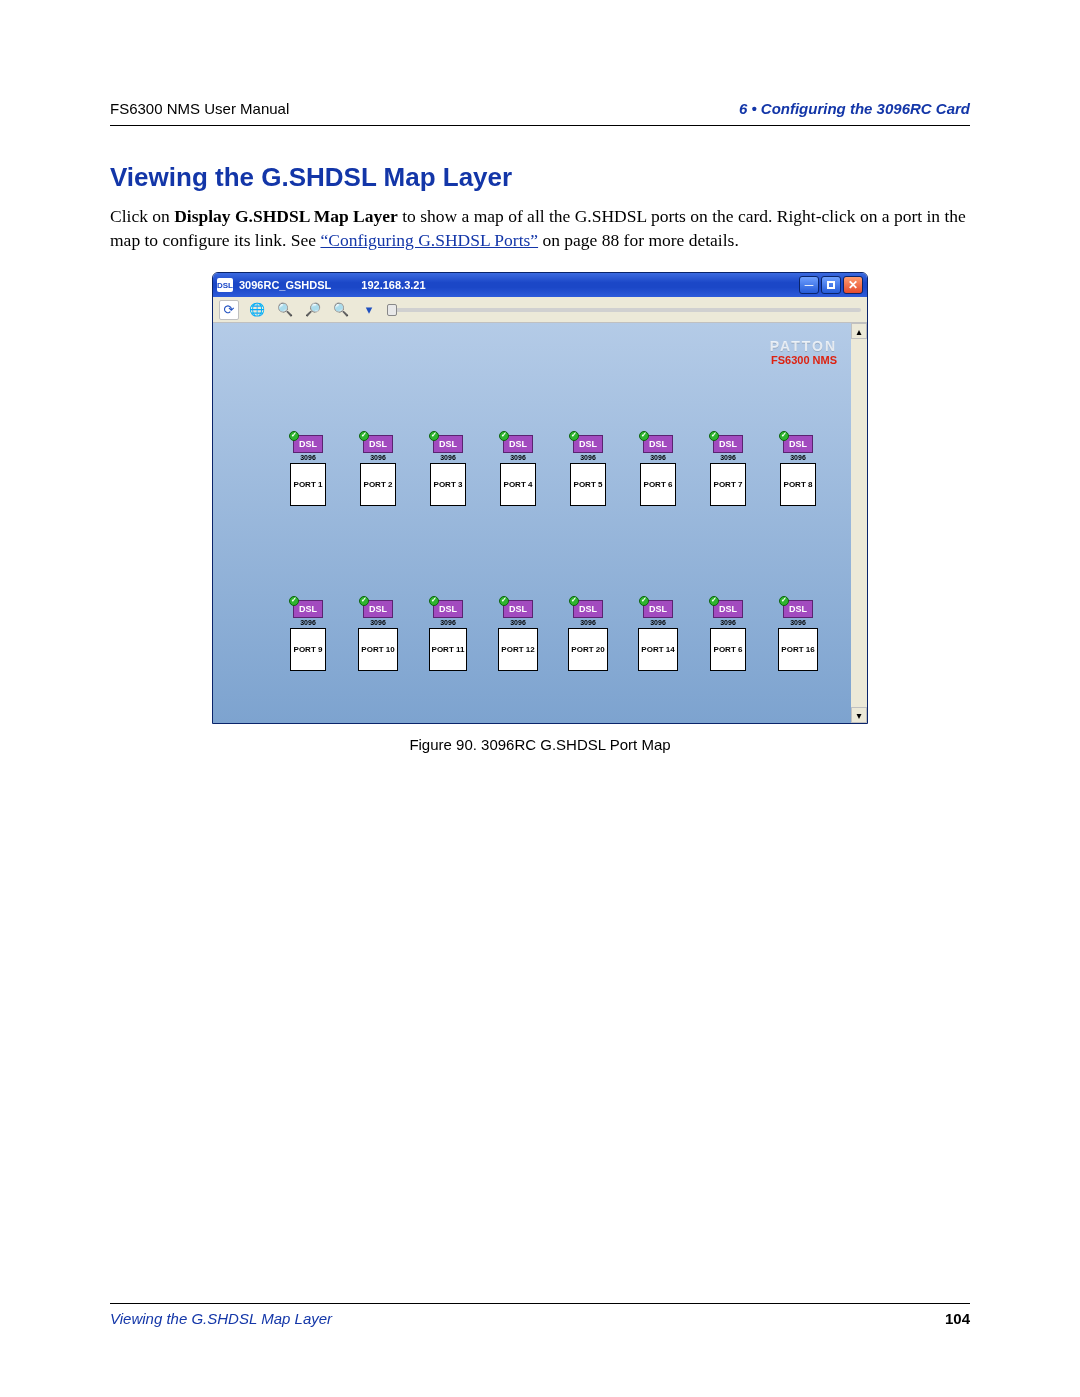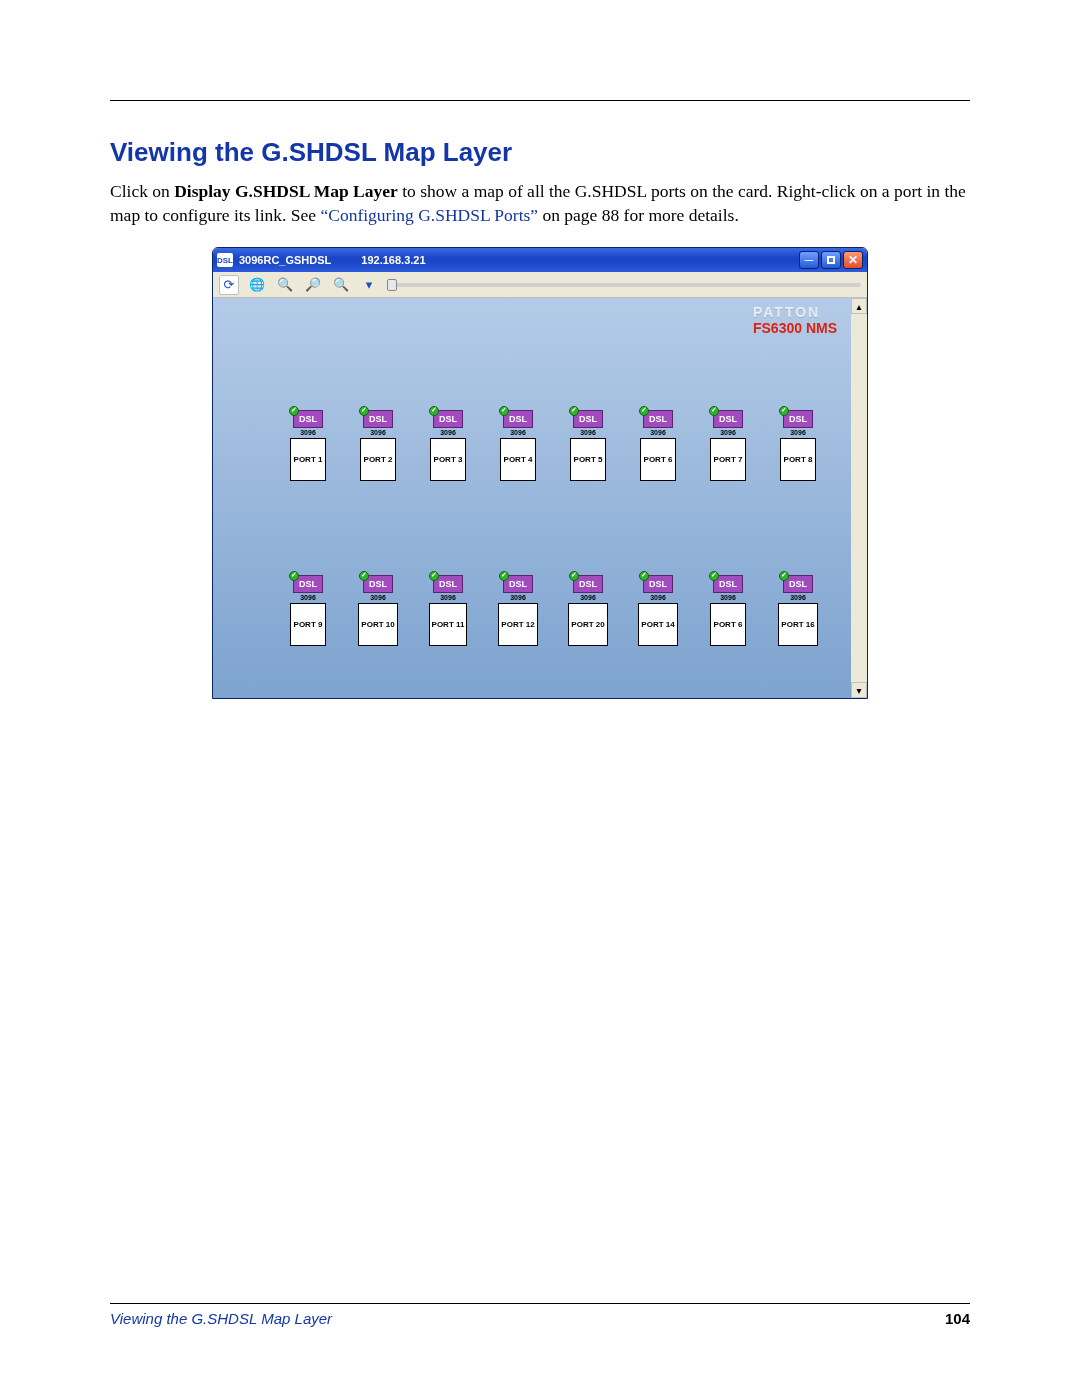--- a/index.html
+++ b/index.html
@@ -27,21 +27,21 @@
 
   .h1 {
     font-family: Arial, Helvetica, sans-serif;
     font-weight: bold;
     color: #1336a8;
     font-size: 26px;
     margin-bottom: 12px;
   }
   .body-text { font-size: 17.5px; line-height: 1.35; margin-bottom: 20px; }
   .body-text .strong { font-weight: bold; }
-  .body-text .link { color: #1336a8; }
+  .body-text .link { color: #1336a8; text-decoration: underline; }
 
   .figure-wrap { text-align: center; margin-top: 8px; }
   .figure-caption { font-family: Arial, sans-serif; font-size: 15px; margin-top: 12px; }
 
   
   .window {
     width: 656px;
     margin: 0 auto;
     border: 1px solid #0a246a;
     border-radius: 6px 6px 0 0;
@@ -100,27 +100,27 @@
   }
 
   .canvas-wrap { display: flex; }
   .canvas {
     flex: 1;
     background: linear-gradient(#b4cbe7, #7da3cf);
     height: 400px;
     position: relative;
     padding: 8px 14px 0 14px;
   }
-  .brand { position: absolute; top: 6px; right: 14px; }
+  .brand { position: absolute; top: 15px; right: 14px; text-align: right; }
   .brand .patton {
     font-family: Impact, Arial, sans-serif; letter-spacing: 2px; font-size: 14px;
     color: rgba(255,255,255,0.75); font-weight: bold;
     text-shadow: 0 1px 0 rgba(0,0,0,0.15);
   }
-  .brand .nms { font-size: 14px; color: #d21; font-weight: bold; }
+  .brand .nms { font-size: 11px; color: #d21; font-weight: bold; }
 
   .port-row { display: flex; gap: 28px; justify-content: flex-start; margin-left: 60px; }
   .row1 { margin-top: 104px; }
   .row2 { margin-top: 94px; }
 
   .port { width: 42px; text-align: center; }
   .dslchip {
     position: relative;
     width: 30px; height: 18px; margin: 0 auto;
     background: #a24bbf; color: #fff; font-size: 9px; font-weight: bold;
@@ -161,20 +161,24 @@
     display: flex; justify-content: space-between; font-family: Arial, sans-serif;
     font-size: 15px;
   }
   .footer-left { color: #1336a8; font-style: italic; }
   .footer-right { font-weight: bold; }
 </style>
 </head>
 <body>
 
 <div class="page">
+  <div class="header-row">
+    <div class="header-left">FS6300 NMS User Manual</div>
+    <div class="header-right">6 • Configuring the 3096RC Card</div>
+  </div>
   <hr class="hr">
 
   <div class="h1">Viewing the G.SHDSL Map Layer</div>
 
   <p class="body-text">
     <span>Click on </span><span class="strong">Display G.SHDSL Map Layer</span><span> to show a map of all the G.SHDSL ports on the card. Right-click on a port in the map to configure its link. See </span><span class="link">“Configuring G.SHDSL Ports”</span><span> on page 88 for more details.</span>
   </p>
 
   <div class="figure-wrap">
     <div class="window">
@@ -234,20 +238,21 @@
         </div>
 
         <div class="vscroll">
           <div class="arrow">▴</div>
           <div class="track"></div>
           <div class="arrow">▾</div>
         </div>
       </div>
     </div>
 
+    <div class="figure-caption">Figure 90. 3096RC G.SHDSL Port Map</div>
   </div>
 </div>
 
 <div class="footer">
   <hr class="footer-hr">
   <div class="footer-row">
     <div class="footer-left">Viewing the G.SHDSL Map Layer</div>
     <div class="footer-right">104</div>
   </div>
 </div>

